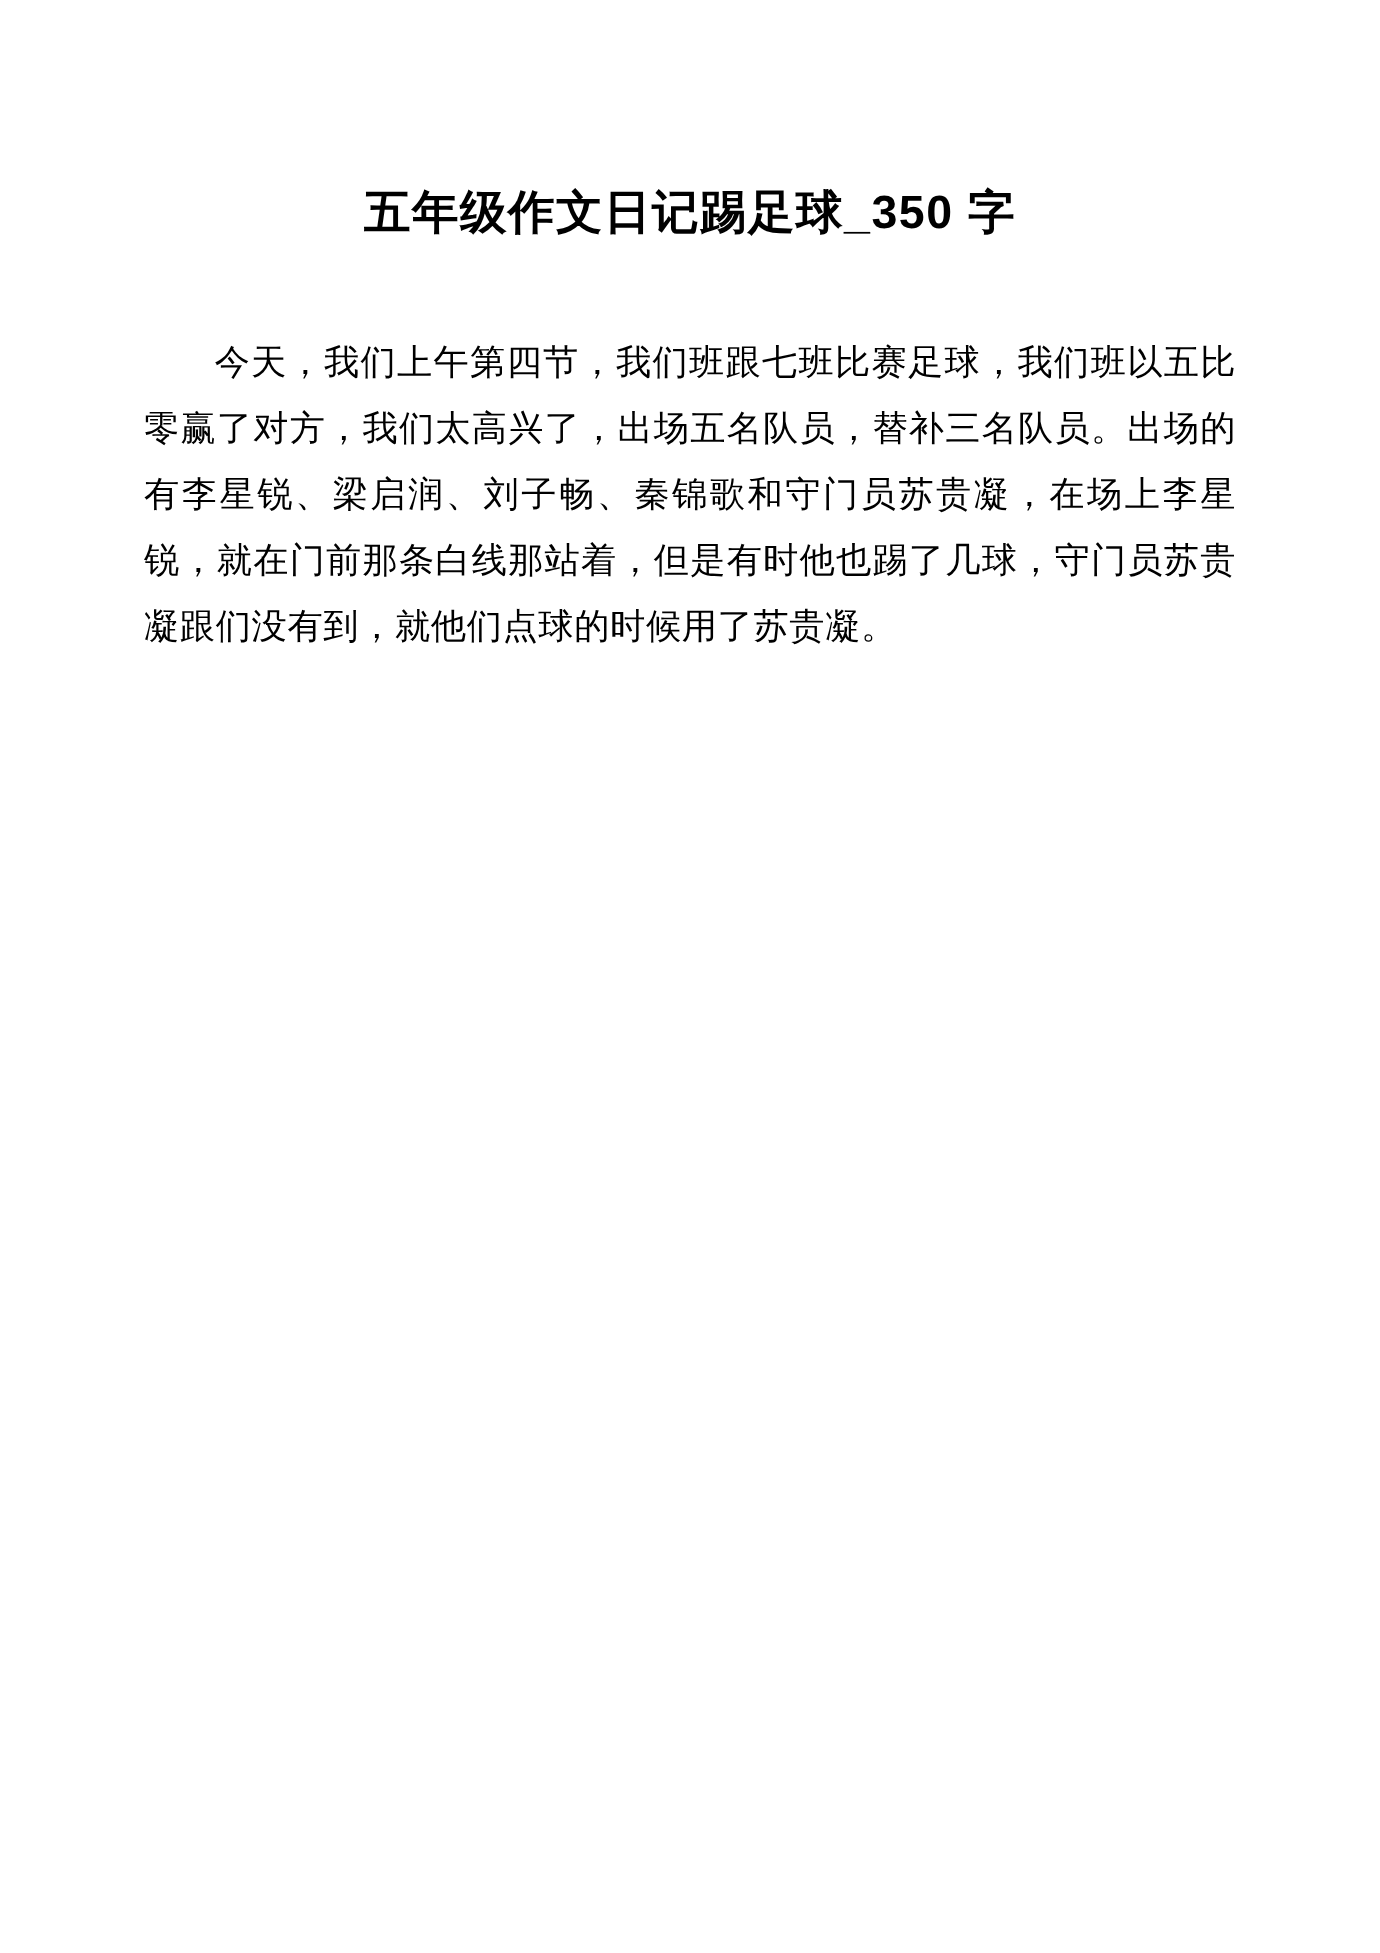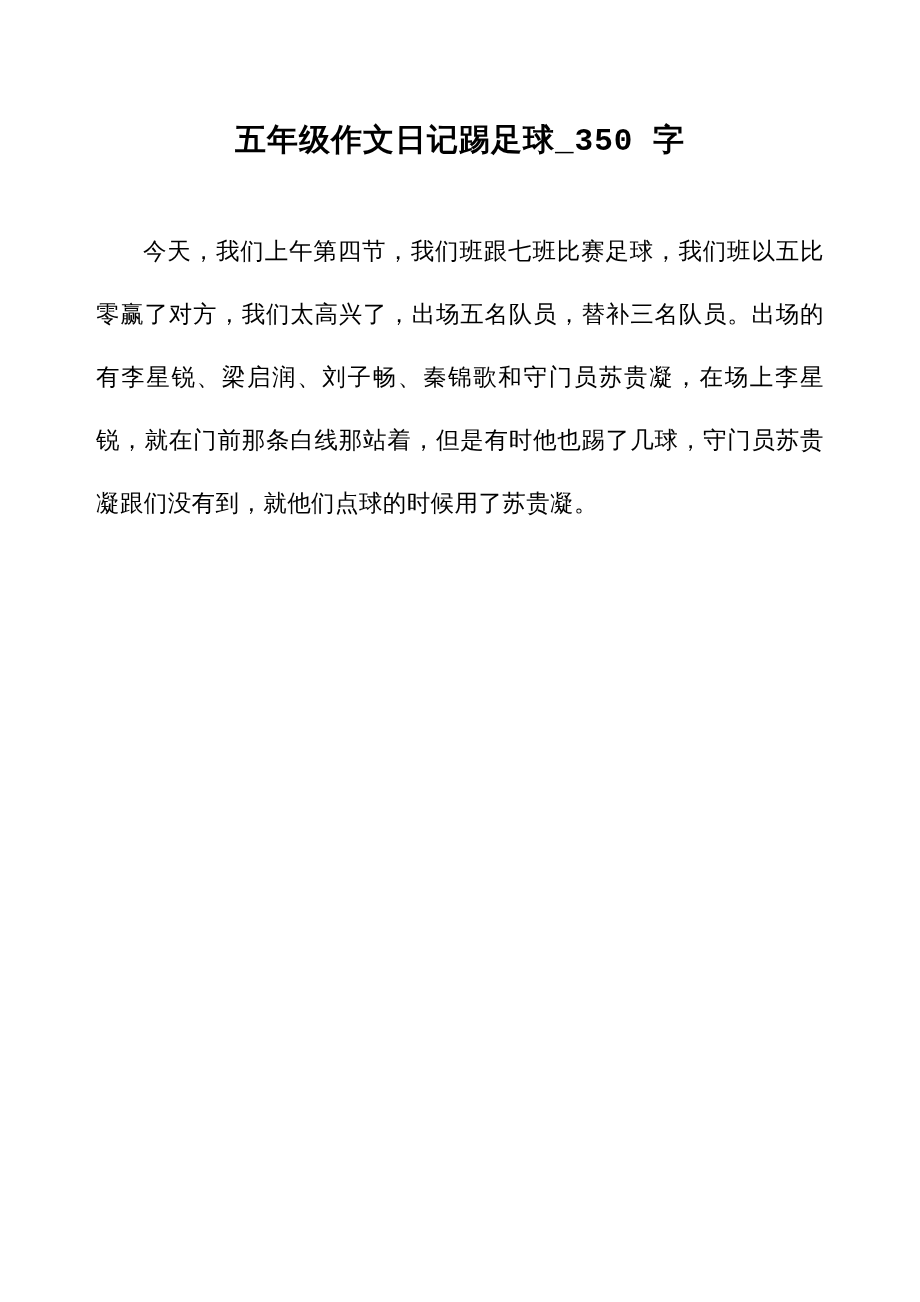--- a/index.html
+++ b/index.html
@@ -24,30 +24,30 @@
     width: 728px;
   }
   .doc-title {
     margin: 0;
     padding-top: 122px;
     text-align: center;
     font-size: 31px;
     font-weight: bold;
     letter-spacing: 1px;
     line-height: 1.3;
-    font-family: Liberation Mono, monospace;
+    font-family: Liberation Sans, sans-serif;
   }
   .body-text {
     margin: 0;
     padding-top: 58px;
   }
   .para {
     margin: 0;
     font-size: 23.5px;
-    line-height: 63px;
+    line-height: 44px;
     text-indent: 2em;
     text-align: justify;
     text-justify: inter-ideograph;
     letter-spacing: 0.4px;
     font-family: "Liberation Serif", "DejaVu Serif", serif;
   }
 </style>
 </head>
 <body>
 

